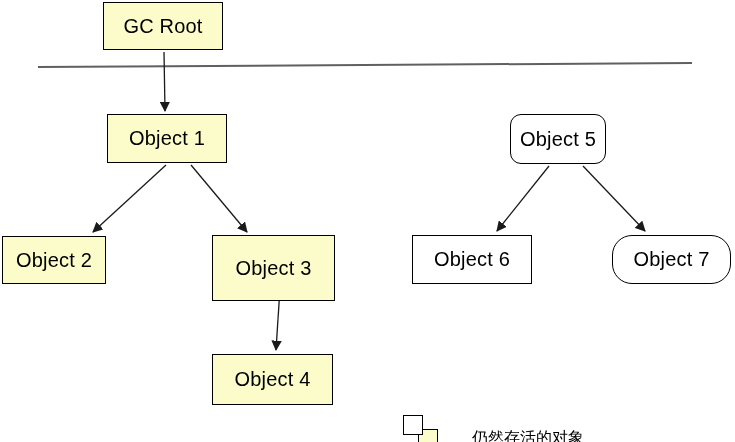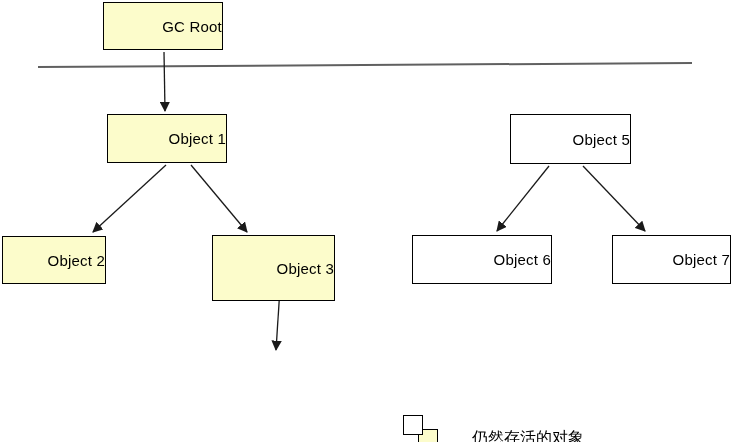--- a/index.html
+++ b/index.html
@@ -30,35 +30,35 @@
     pointer-events: none;
   }
   .edge { stroke: var(--arrow); stroke-width: 1.3; fill: none; }
   .arrowhead { fill: var(--arrow); }
   .separator-line { stroke: var(--separator); stroke-width: 2; fill: none; }
   .node {
     position: absolute;
     border: 1px solid var(--node-border);
     display: flex;
     align-items: center;
-    justify-content: flex-end;
-    font-size: 15px;
+    justify-content: center;
+    font-size: 20px;
     color: var(--text);
     letter-spacing: 0.2px;
   }
   .node.alive { background: var(--alive); }
   .node.collectable { background: var(--collectable); }
   .n-gc-root  { left: 103px; top: 2px;   width: 120px; height: 48px; }
   .n-object-1 { left: 107px; top: 114px; width: 120px; height: 49px; }
   .n-object-2 { left: 2px;   top: 236px; width: 104px; height: 48px; }
   .n-object-3 { left: 212px; top: 235px; width: 123px; height: 66px; }
   .n-object-4 { left: 212px; top: 354px; width: 121px; height: 51px; }
-  .n-object-5 { left: 510px; top: 114px; width: 121px; height: 50px; }
-  .n-object-6 { left: 412px; top: 235px; width: 140px; height: 49px; }
-  .n-object-7 { left: 612px; top: 235px; width: 119px; height: 49px; }
+  .n-object-5 { left: 510px; top: 114px; width: 96px; height: 50px; border-radius: 11px; }
+  .n-object-6 { left: 412px; top: 235px; width: 120px; height: 49px; }
+  .n-object-7 { left: 612px; top: 235px; width: 119px; height: 49px; border-radius: 20px; }
   .legend-row {
     position: absolute;
     display: flex;
     align-items: center;
   }
   .legend-row-1 { left: 418px; top: 388px; margin-top: 40px; }
   .legend-row-2 { left: 403px; top: 415px; }
   .swatch {
     width: 20px;
     height: 20px;
@@ -99,20 +99,23 @@
   </div>
   <div class="node alive n-object-1">
     <span>Object 1</span>
   </div>
   <div class="node alive n-object-2">
     <span>Object 2</span>
   </div>
   <div class="node alive n-object-3">
     <span>Object 3</span>
   </div>
+  <div class="node alive n-object-4">
+    <span>Object 4</span>
+  </div>
   <div class="node collectable n-object-5">
     <span>Object 5</span>
   </div>
   <div class="node collectable n-object-6">
     <span>Object 6</span>
   </div>
   <div class="node collectable n-object-7">
     <span>Object 7</span>
   </div>
 

